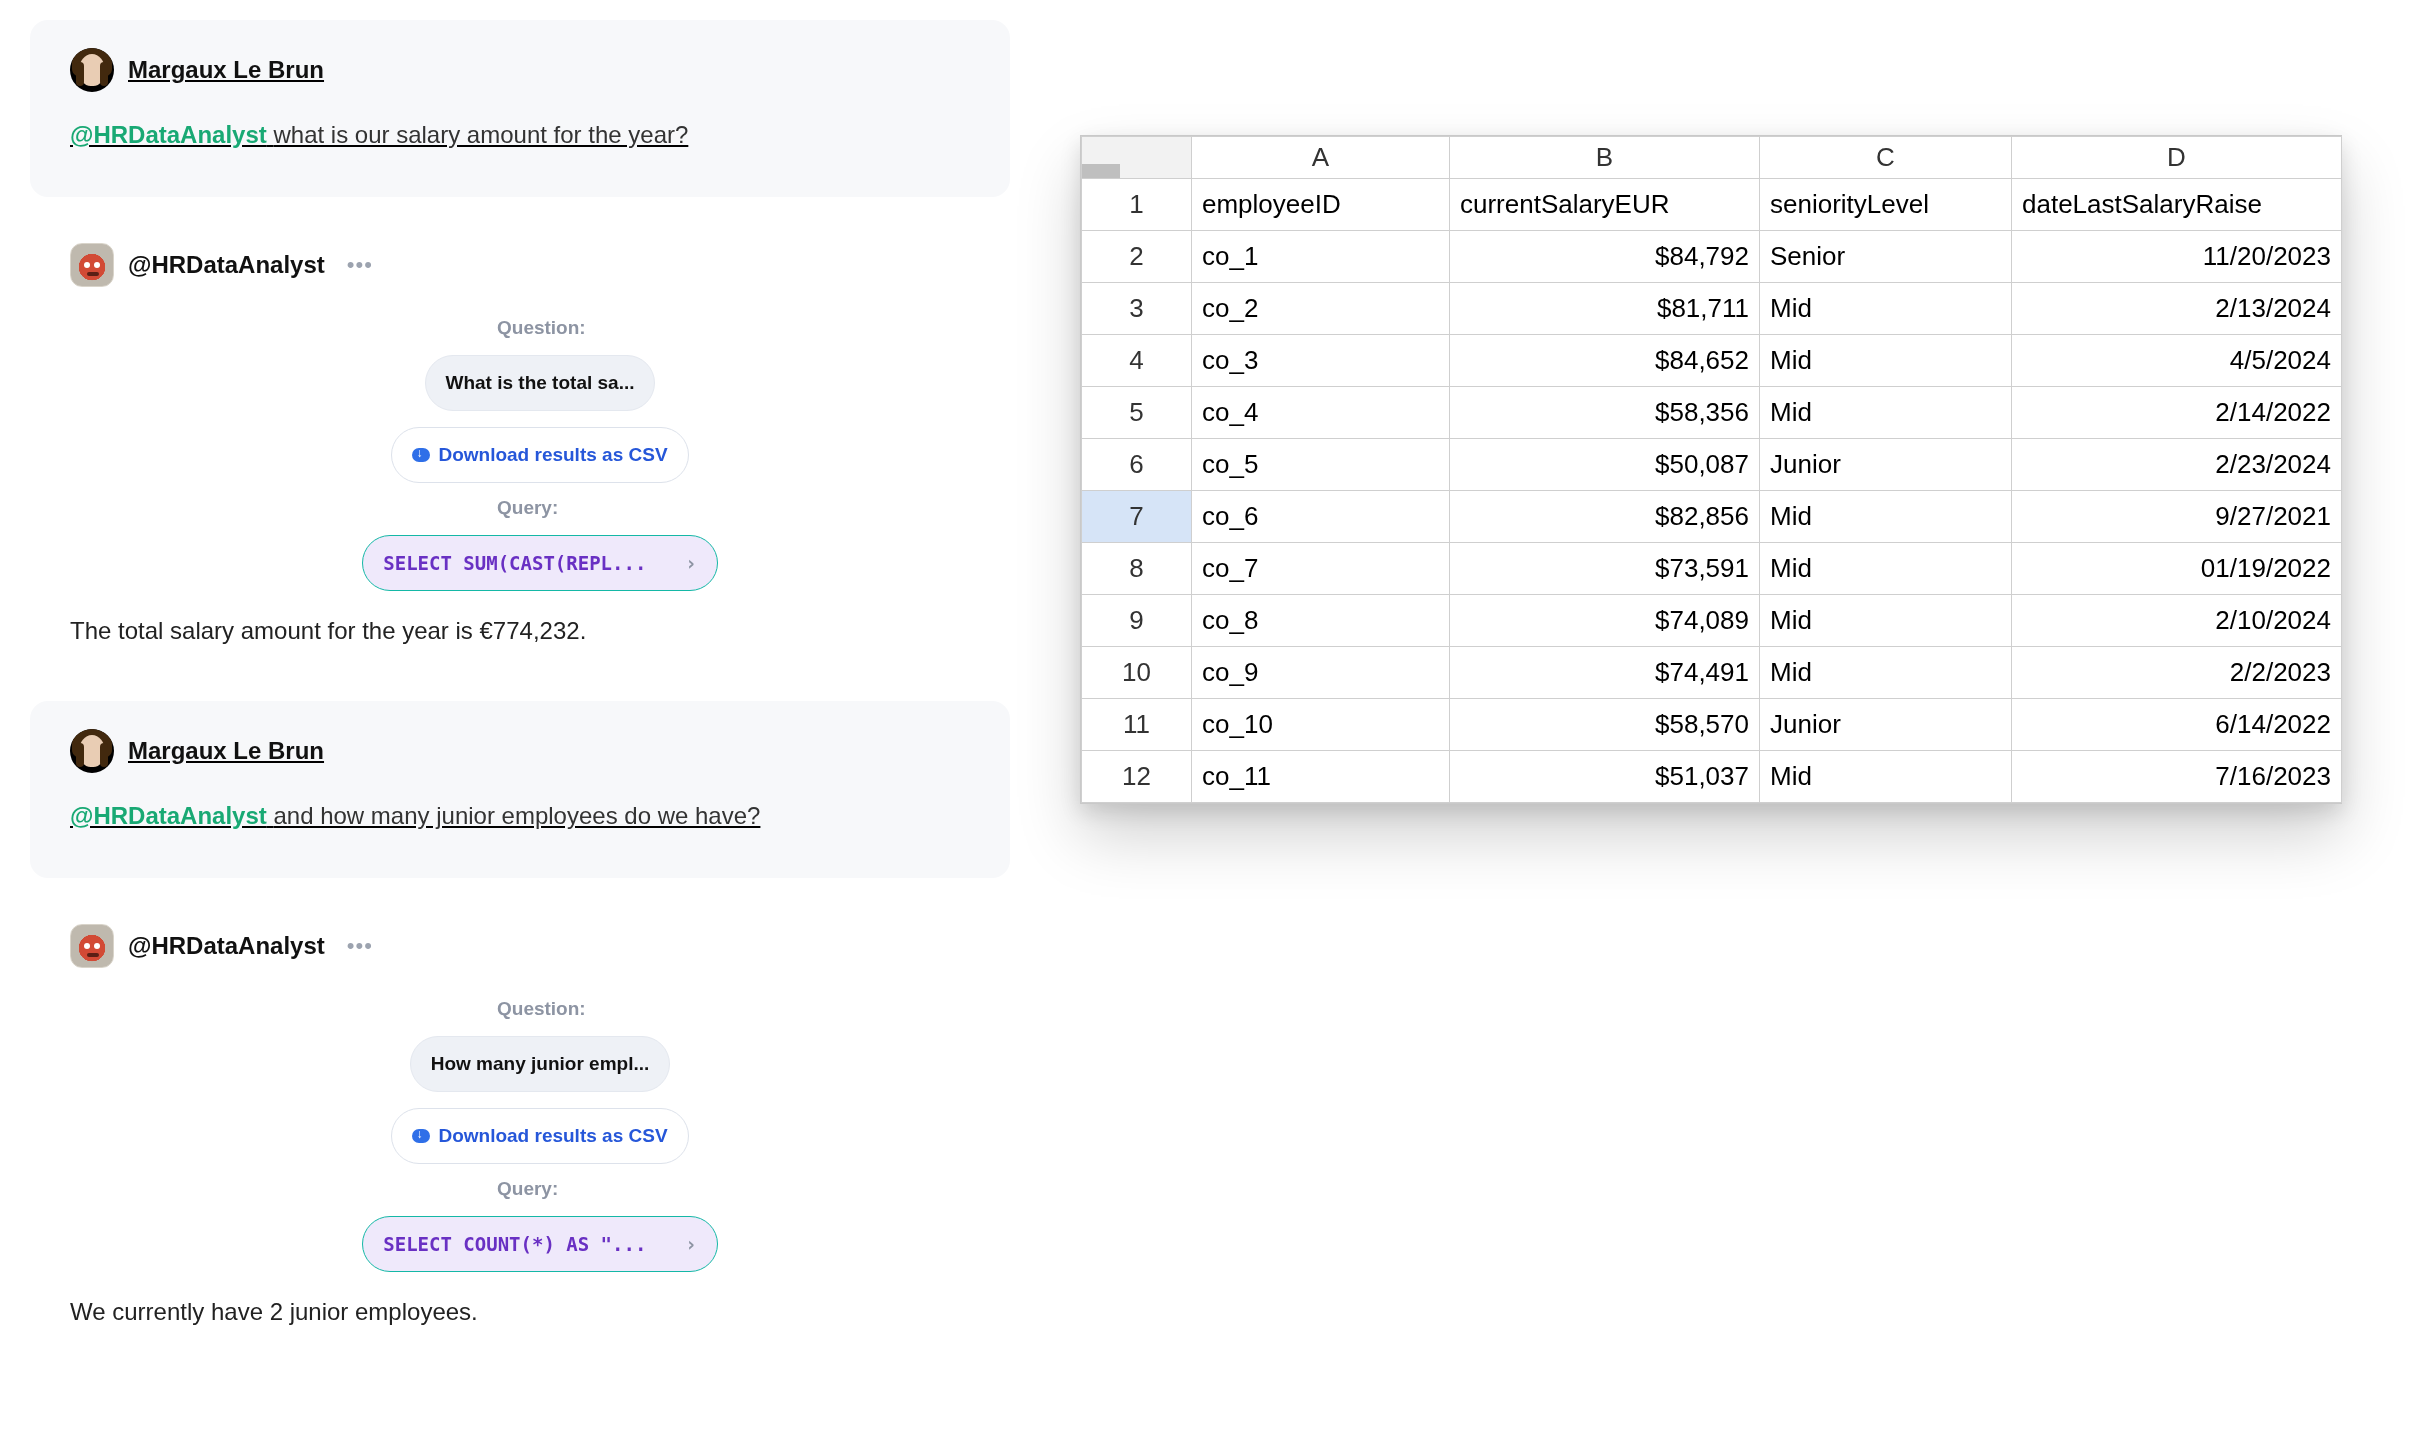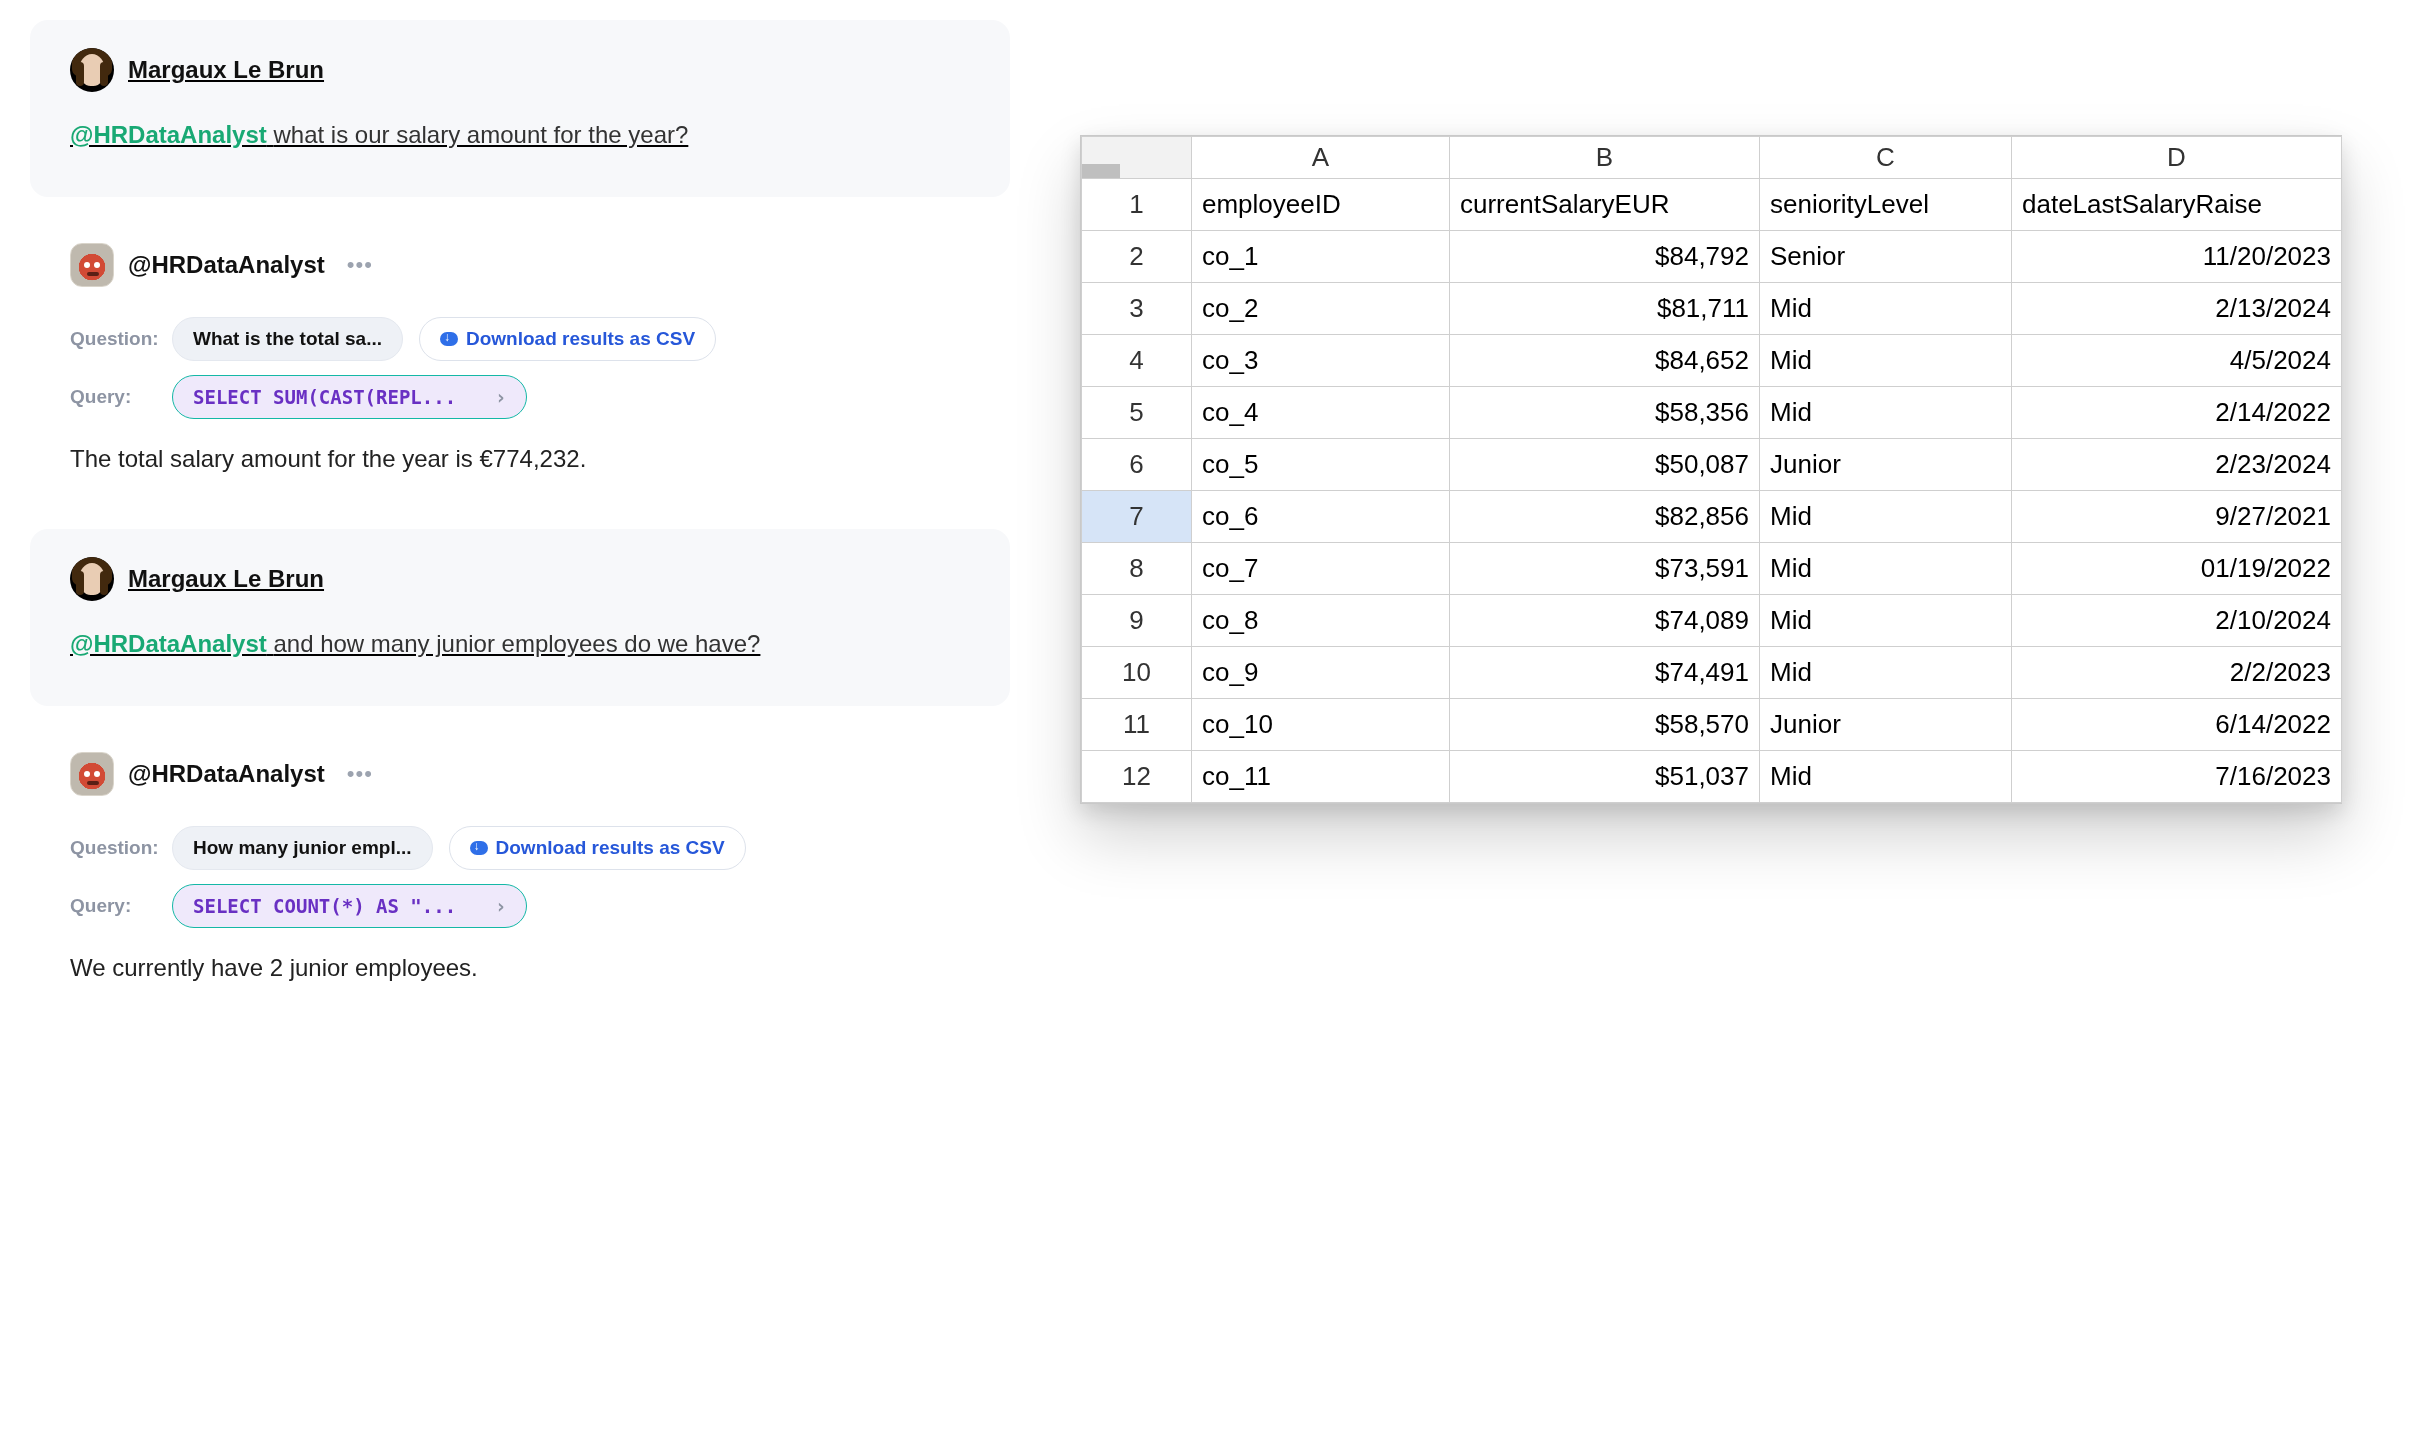--- a/index.html
+++ b/index.html
@@ -118,31 +118,31 @@
     margin-bottom: 30px;
   }
   .more-dots {
     color: #9ca3af;
     font-size: 22px;
     letter-spacing: 1px;
     margin-left: 8px;
     cursor: pointer;
   }
 
-  .kv-row { display: flex; align-items: center; gap: 16px; margin-bottom: 14px; }
+  .kv-row { display: flex; align-items: center; gap: 16px; margin-bottom: 14px; flex-direction: column; }
   .kv-label { color: #8d94a3; font-size: 19px; font-weight: 600; width: 86px; }
 
   .pill {
     display: inline-flex;
     align-items: center;
     gap: 8px;
     font-size: 19px;
     font-weight: 600;
     border-radius: 999px;
-    padding: 10px 20px;
+    padding: 16px 20px;
     cursor: pointer;
     white-space: nowrap;
   }
   .pill.gray { background: #eef1f6; color: #111; border: 1px solid #e4e8ef; }
   .pill.white { background: #fff; color: #2657d9; border: 1px solid #dde2eb; }
   .pill.purple { background: #efe9fb; color: #6930c3; border: 1px solid #14b8a6; font-family: ui-monospace, Menlo, monospace; }
   .pill .chev { color: #8d94a3; font-weight: 700; }
   .pill .cloud { width: 18px; height: 14px; border-radius: 7px; background:#2f6fe8; position:relative; }
   .pill .cloud::after{content:"↓";position:absolute;left:4px;top:-2px;color:#fff;font-size:12px;font-weight:700;}
 

